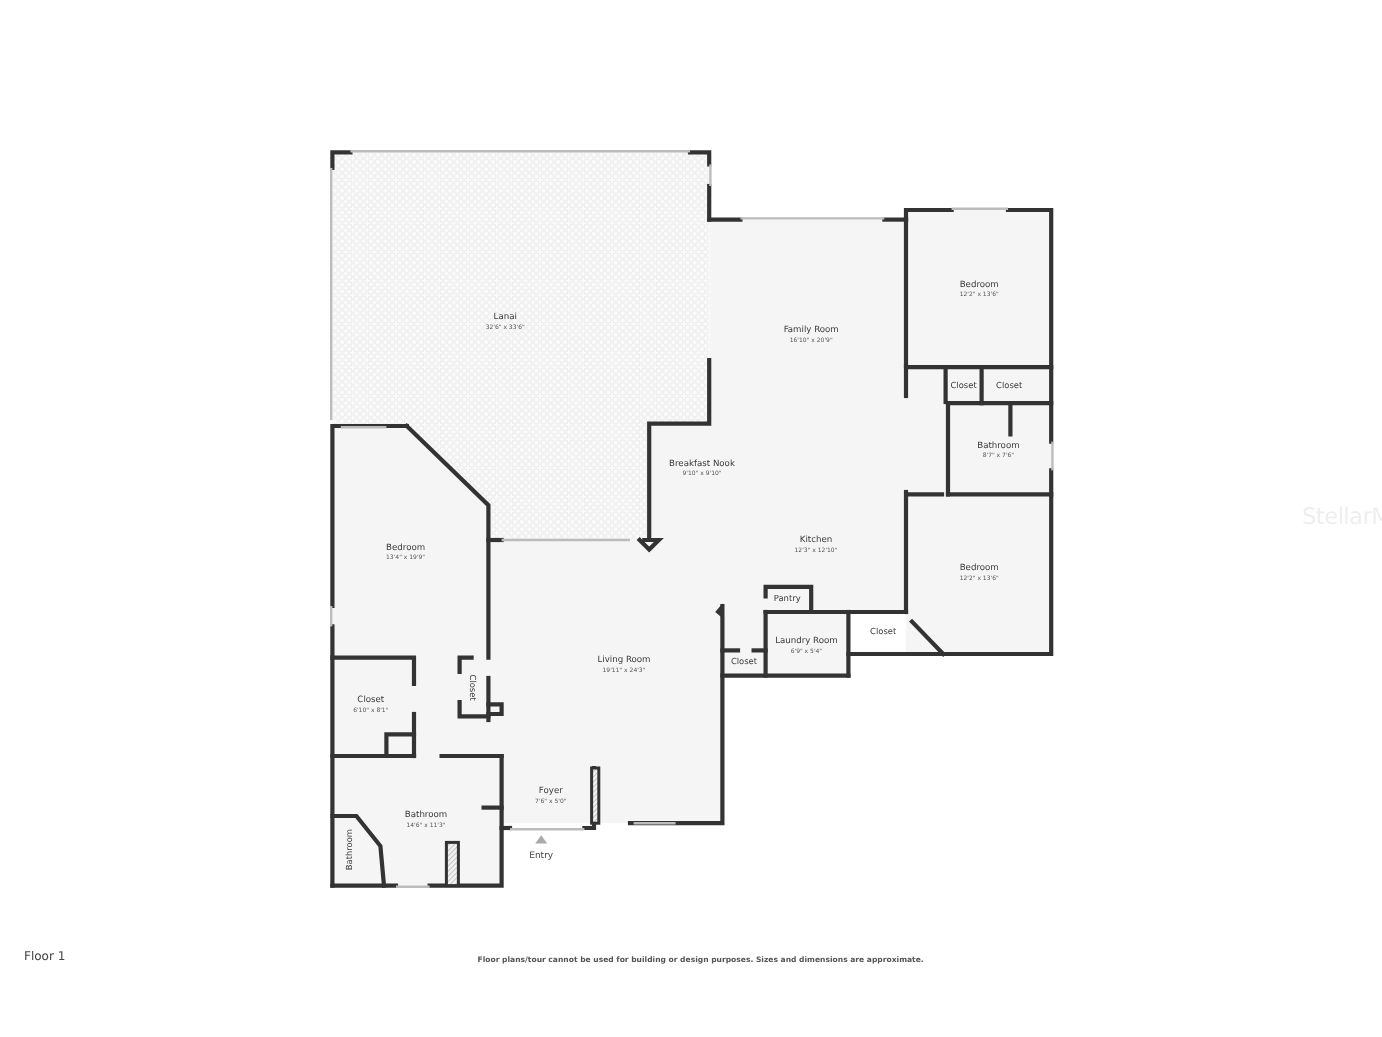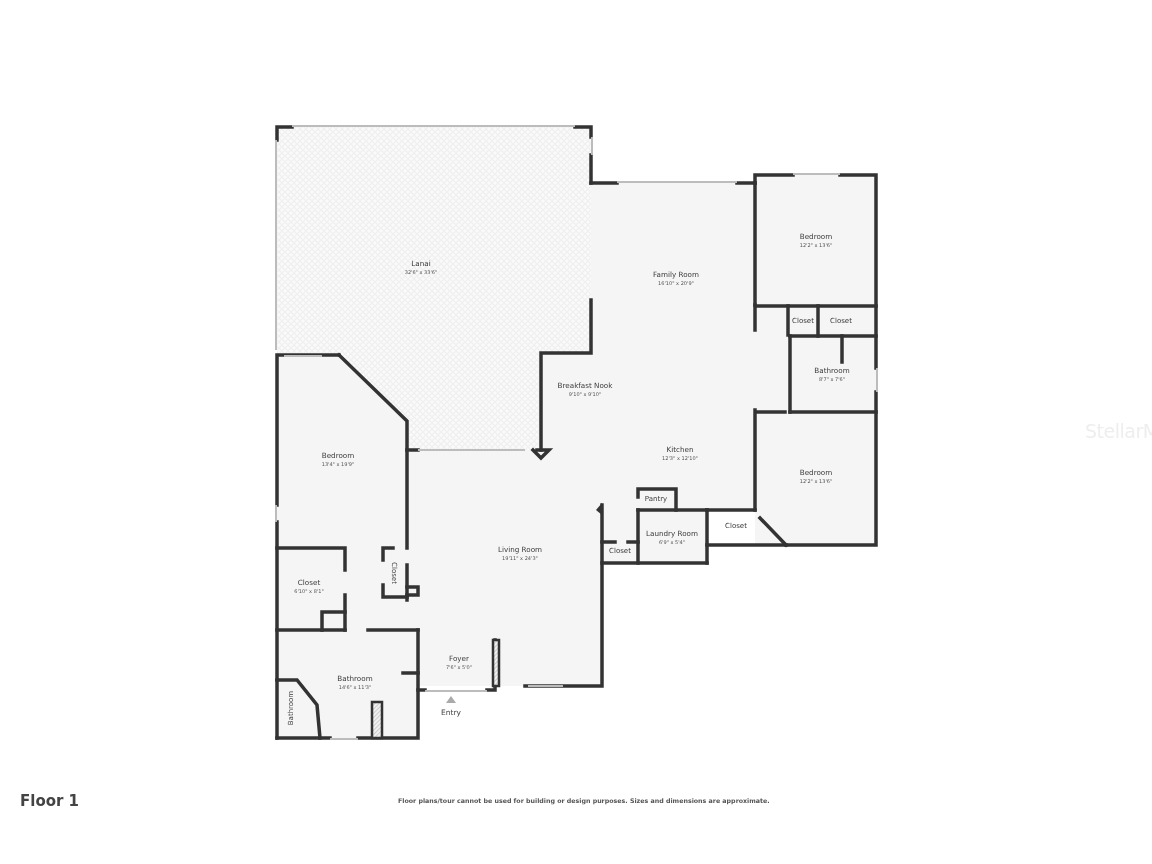--- a/index.html
+++ b/index.html
@@ -1,21 +1,21 @@
 <!DOCTYPE html>
 <html><head>
 <meta charset="utf-8">
 <style>
   html, body { margin: 0; padding: 0; background: #ffffff; }
   body { width: 1152px; height: 864px; position: relative; overflow: hidden; font-family: "DejaVu Sans", sans-serif; }
   #plan { position: absolute; left: 0; top: 0; width: 1152px; height: 864px; }
   .room-name { font-family: "DejaVu Sans", sans-serif; font-size: 7.2px; fill: #3a3a3a; text-anchor: middle; }
   .room-dim { font-family: "DejaVu Sans", sans-serif; font-size: 5px; fill: #555; text-anchor: middle; }
   .small-name { font-family: "DejaVu Sans", sans-serif; font-size: 7px; fill: #3a3a3a; text-anchor: middle; }
-  .floor-label { position: absolute; left: 20px; top: 792px; font-size: 15px; font-weight: bold; color: #444; font-family: "DejaVu Sans", sans-serif; text-align: right; }
+  .floor-label { position: absolute; left: 20px; top: 792px; font-size: 10px; font-weight: normal; color: #444; font-family: "DejaVu Sans", sans-serif; text-align: right; }
   .disclaimer { position: absolute; left: 398px; top: 797px; font-size: 6.3px; font-weight: bold; color: #555; font-family: "DejaVu Sans", sans-serif; white-space: nowrap; }
   .watermark { position: absolute; left: 1085px; top: 420px; font-size: 19px; color: #eeeeee; font-family: "DejaVu Sans", sans-serif; letter-spacing: -0.5px; }
   .entry-label { font-family: "DejaVu Sans", sans-serif; font-size: 7.5px; fill: #444; text-anchor: middle; }
 </style>
 </head>
 <body>
 
 <svg id="plan" viewBox="0 0 1152 864" xmlns="http://www.w3.org/2000/svg">
   <defs>
     <pattern id="tile" width="6" height="6" patternUnits="userSpaceOnUse">

